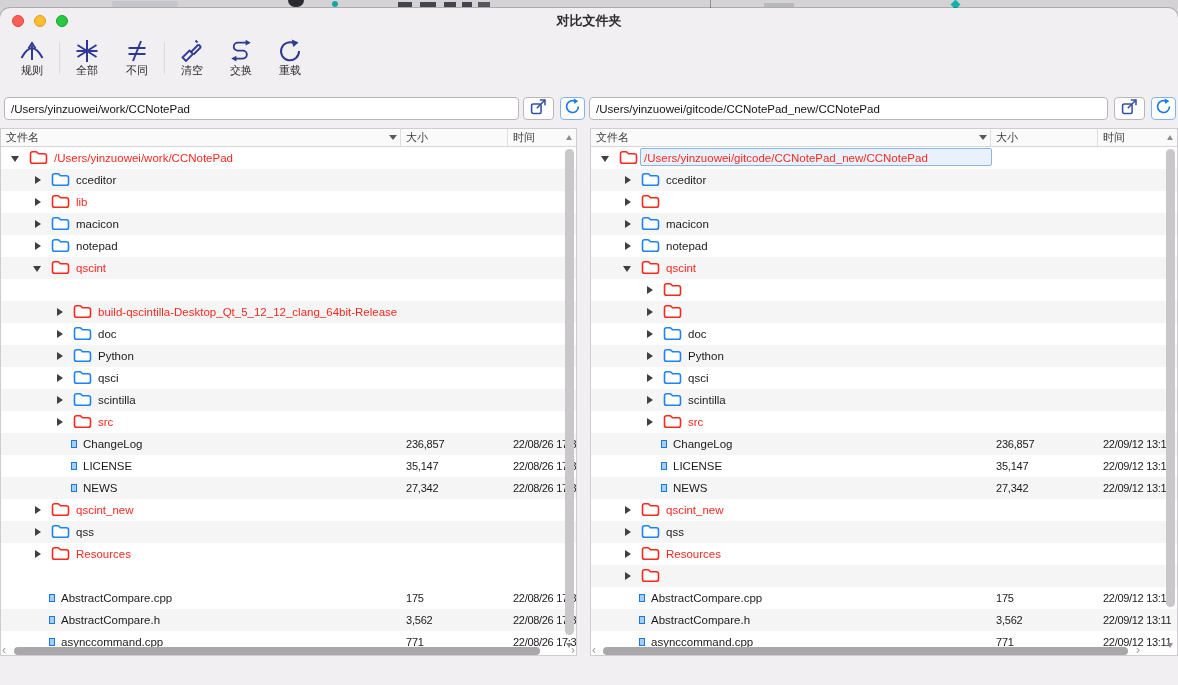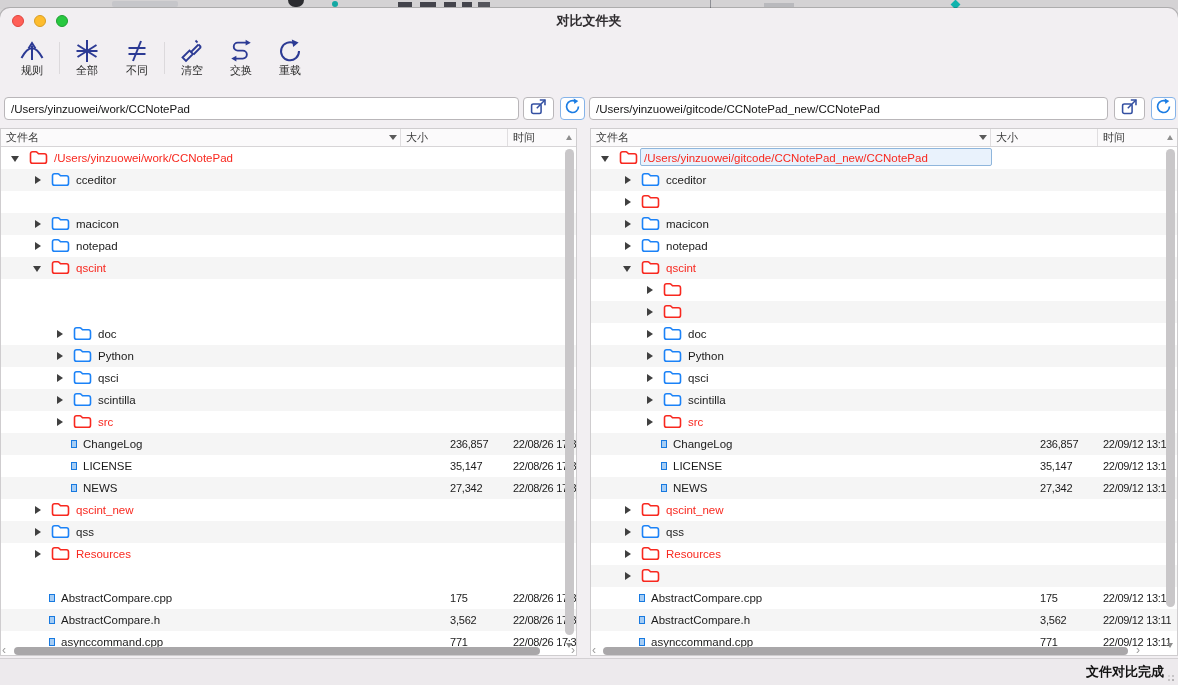--- a/index.html
+++ b/index.html
@@ -56,21 +56,21 @@
   .row.alt{background:#f5f5f5;}
   .arrow-c{position:absolute;top:7px;width:0;height:0;border-top:4px solid transparent;
            border-bottom:4px solid transparent;border-left:6px solid #404040;}
   .arrow-e{position:absolute;top:9px;width:0;height:0;border-left:4px solid transparent;
            border-right:4px solid transparent;border-top:6px solid #404040;}
   .ficon{position:absolute;top:3px;}
   .fileicon{position:absolute;top:7px;width:6px;height:8px;box-sizing:border-box;
             border:1.5px solid #1779e0;background:#a6cdf4;}
   .rlabel{position:absolute;top:0;height:22px;line-height:22px;font-size:11.5px;white-space:nowrap;}
   .size-cell{position:absolute;left:405px;top:0;height:22px;line-height:22px;font-size:11px;
-             color:#1b1b1b;letter-spacing:-0.2px;margin-left:44px;}
+             color:#1b1b1b;letter-spacing:-0.2px;}
   .time-cell{position:absolute;left:512px;top:0;height:22px;line-height:22px;font-size:11px;
              color:#1b1b1b;letter-spacing:-0.3px;overflow:hidden;white-space:nowrap;}
   .pane-left .time-cell{width:66px;}
   .pane-right .time-cell{width:68px;}
   .selbox{position:absolute;top:1px;height:18px;box-sizing:border-box;background:#e9f2fc;
           border:1px solid #8fb6dc;border-radius:2px;}
 
   
   .vsb{position:absolute;top:0;right:0;width:12px;bottom:0;}
   .vsb .up{position:absolute;left:2px;top:6px;width:0;height:0;border-left:3.5px solid transparent;
@@ -209,40 +209,54 @@
             </svg></span>
           <span class="rlabel" style="left:53px;color:#f8281f">/Users/yinzuowei/work/CCNotePad</span>
         </div>
         <div class="row alt" style="top: 22px;">
           <div class="arrow-c" style="left:34px"></div>
           <span class="ficon" style="left:50px"><svg width="19" height="15" viewBox="0 0 19 15">
               <path d="M1.5 3.8 C1.5 2.6 2.4 1.7 3.6 1.7 H6.8 C7.4 1.7 7.9 1.9 8.3 2.4 L9.5 3.8 H15.4 C16.6 3.8 17.5 4.7 17.5 5.9 V11.2 C17.5 12.4 16.6 13.3 15.4 13.3 H3.6 C2.4 13.3 1.5 12.4 1.5 11.2 Z" fill="#ffffff" stroke="#1b82f7" stroke-width="1.6"></path>
             </svg></span>
           <span class="rlabel" style="left:75px;color:#1b1b1b">cceditor</span>
         </div>
+        <div class="row" style="top: 44px;">
+          <div class="arrow-c" style="left:34px"></div>
+          <span class="ficon" style="left:50px"><svg width="19" height="15" viewBox="0 0 19 15">
+              <path d="M1.5 3.8 C1.5 2.6 2.4 1.7 3.6 1.7 H6.8 C7.4 1.7 7.9 1.9 8.3 2.4 L9.5 3.8 H15.4 C16.6 3.8 17.5 4.7 17.5 5.9 V11.2 C17.5 12.4 16.6 13.3 15.4 13.3 H3.6 C2.4 13.3 1.5 12.4 1.5 11.2 Z" fill="#ffffff" stroke="#f8281f" stroke-width="1.6"></path>
+            </svg></span>
+          <span class="rlabel" style="left:75px;color:#f8281f">lib</span>
+        </div>
         <div class="row alt" style="top: 66px;">
           <div class="arrow-c" style="left:34px"></div>
           <span class="ficon" style="left:50px"><svg width="19" height="15" viewBox="0 0 19 15">
               <path d="M1.5 3.8 C1.5 2.6 2.4 1.7 3.6 1.7 H6.8 C7.4 1.7 7.9 1.9 8.3 2.4 L9.5 3.8 H15.4 C16.6 3.8 17.5 4.7 17.5 5.9 V11.2 C17.5 12.4 16.6 13.3 15.4 13.3 H3.6 C2.4 13.3 1.5 12.4 1.5 11.2 Z" fill="#ffffff" stroke="#1b82f7" stroke-width="1.6"></path>
             </svg></span>
           <span class="rlabel" style="left:75px;color:#1b1b1b">macicon</span>
         </div>
         <div class="row" style="top: 88px;">
           <div class="arrow-c" style="left:34px"></div>
           <span class="ficon" style="left:50px"><svg width="19" height="15" viewBox="0 0 19 15">
               <path d="M1.5 3.8 C1.5 2.6 2.4 1.7 3.6 1.7 H6.8 C7.4 1.7 7.9 1.9 8.3 2.4 L9.5 3.8 H15.4 C16.6 3.8 17.5 4.7 17.5 5.9 V11.2 C17.5 12.4 16.6 13.3 15.4 13.3 H3.6 C2.4 13.3 1.5 12.4 1.5 11.2 Z" fill="#ffffff" stroke="#1b82f7" stroke-width="1.6"></path>
             </svg></span>
           <span class="rlabel" style="left:75px;color:#1b1b1b">notepad</span>
         </div>
         <div class="row alt" style="top: 110px;">
           <div class="arrow-e" style="left:32px"></div>
           <span class="ficon" style="left:50px"><svg width="19" height="15" viewBox="0 0 19 15">
               <path d="M1.5 3.8 C1.5 2.6 2.4 1.7 3.6 1.7 H6.8 C7.4 1.7 7.9 1.9 8.3 2.4 L9.5 3.8 H15.4 C16.6 3.8 17.5 4.7 17.5 5.9 V11.2 C17.5 12.4 16.6 13.3 15.4 13.3 H3.6 C2.4 13.3 1.5 12.4 1.5 11.2 Z" fill="#ffffff" stroke="#f8281f" stroke-width="1.6"></path>
             </svg></span>
           <span class="rlabel" style="left:75px;color:#f8281f">qscint</span>
+        </div>
+        <div class="row alt" style="top: 154px;">
+          <div class="arrow-c" style="left:56px"></div>
+          <span class="ficon" style="left:72px"><svg width="19" height="15" viewBox="0 0 19 15">
+              <path d="M1.5 3.8 C1.5 2.6 2.4 1.7 3.6 1.7 H6.8 C7.4 1.7 7.9 1.9 8.3 2.4 L9.5 3.8 H15.4 C16.6 3.8 17.5 4.7 17.5 5.9 V11.2 C17.5 12.4 16.6 13.3 15.4 13.3 H3.6 C2.4 13.3 1.5 12.4 1.5 11.2 Z" fill="#ffffff" stroke="#f8281f" stroke-width="1.6"></path>
+            </svg></span>
+          <span class="rlabel" style="left:97px;color:#f8281f">build-qscintilla-Desktop_Qt_5_12_12_clang_64bit-Release</span>
         </div>
         <div class="row" style="top: 176px;">
           <div class="arrow-c" style="left:56px"></div>
           <span class="ficon" style="left:72px"><svg width="19" height="15" viewBox="0 0 19 15">
               <path d="M1.5 3.8 C1.5 2.6 2.4 1.7 3.6 1.7 H6.8 C7.4 1.7 7.9 1.9 8.3 2.4 L9.5 3.8 H15.4 C16.6 3.8 17.5 4.7 17.5 5.9 V11.2 C17.5 12.4 16.6 13.3 15.4 13.3 H3.6 C2.4 13.3 1.5 12.4 1.5 11.2 Z" fill="#ffffff" stroke="#1b82f7" stroke-width="1.6"></path>
             </svg></span>
           <span class="rlabel" style="left:97px;color:#1b1b1b">doc</span>
         </div>
         <div class="row alt" style="top: 198px;">
           <div class="arrow-c" style="left:56px"></div>
@@ -513,18 +527,14 @@
     <span class="chev" style="left:2px;">‹</span>
     <div class="hthumb" style="left:14px;width:526px;"></div>
     <span class="chev" style="right:2px;">›</span>
   </div>
   <div class="hsb" style="left:590px;width:588px;">
     <span class="chev" style="left:2px;">‹</span>
     <div class="hthumb" style="left:13px;width:525px;"></div>
     <span class="chev" style="right:38px;">›</span>
   </div>
 
-  <div id="statusbar">
-    <span id="status-text">文件对比完成</span>
-    <div id="grip"></div>
-  </div>
 
 </div>
 
 </body></html>

